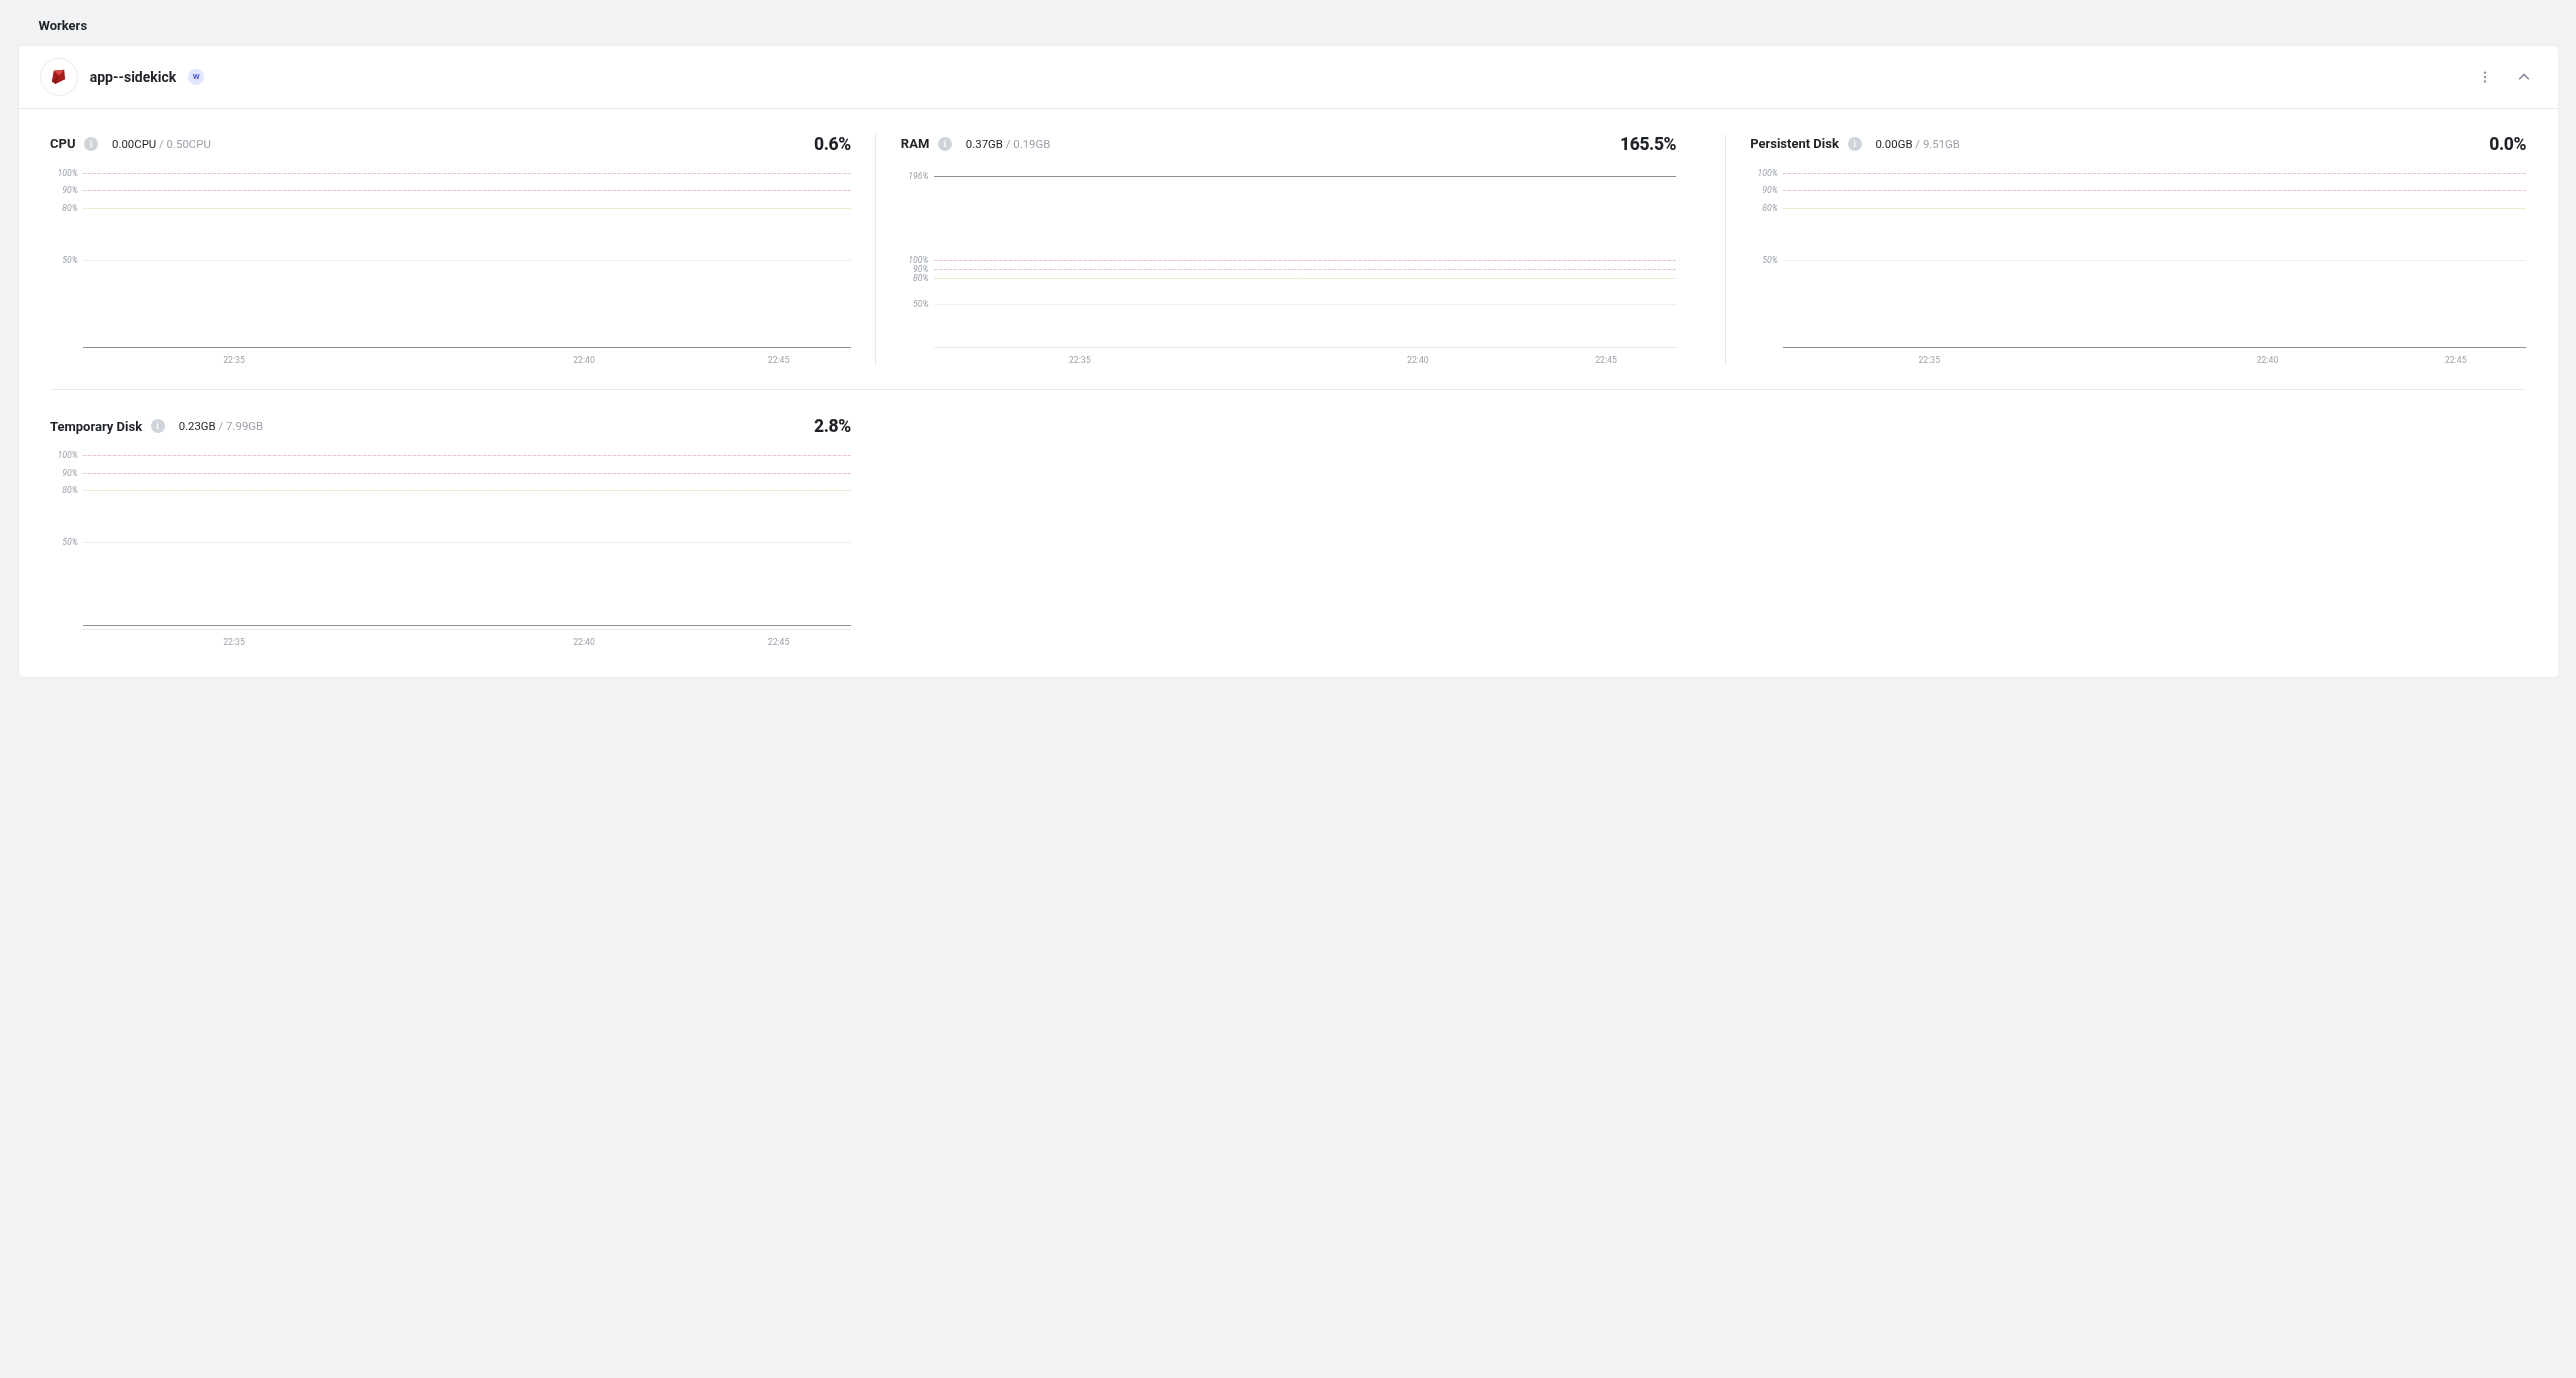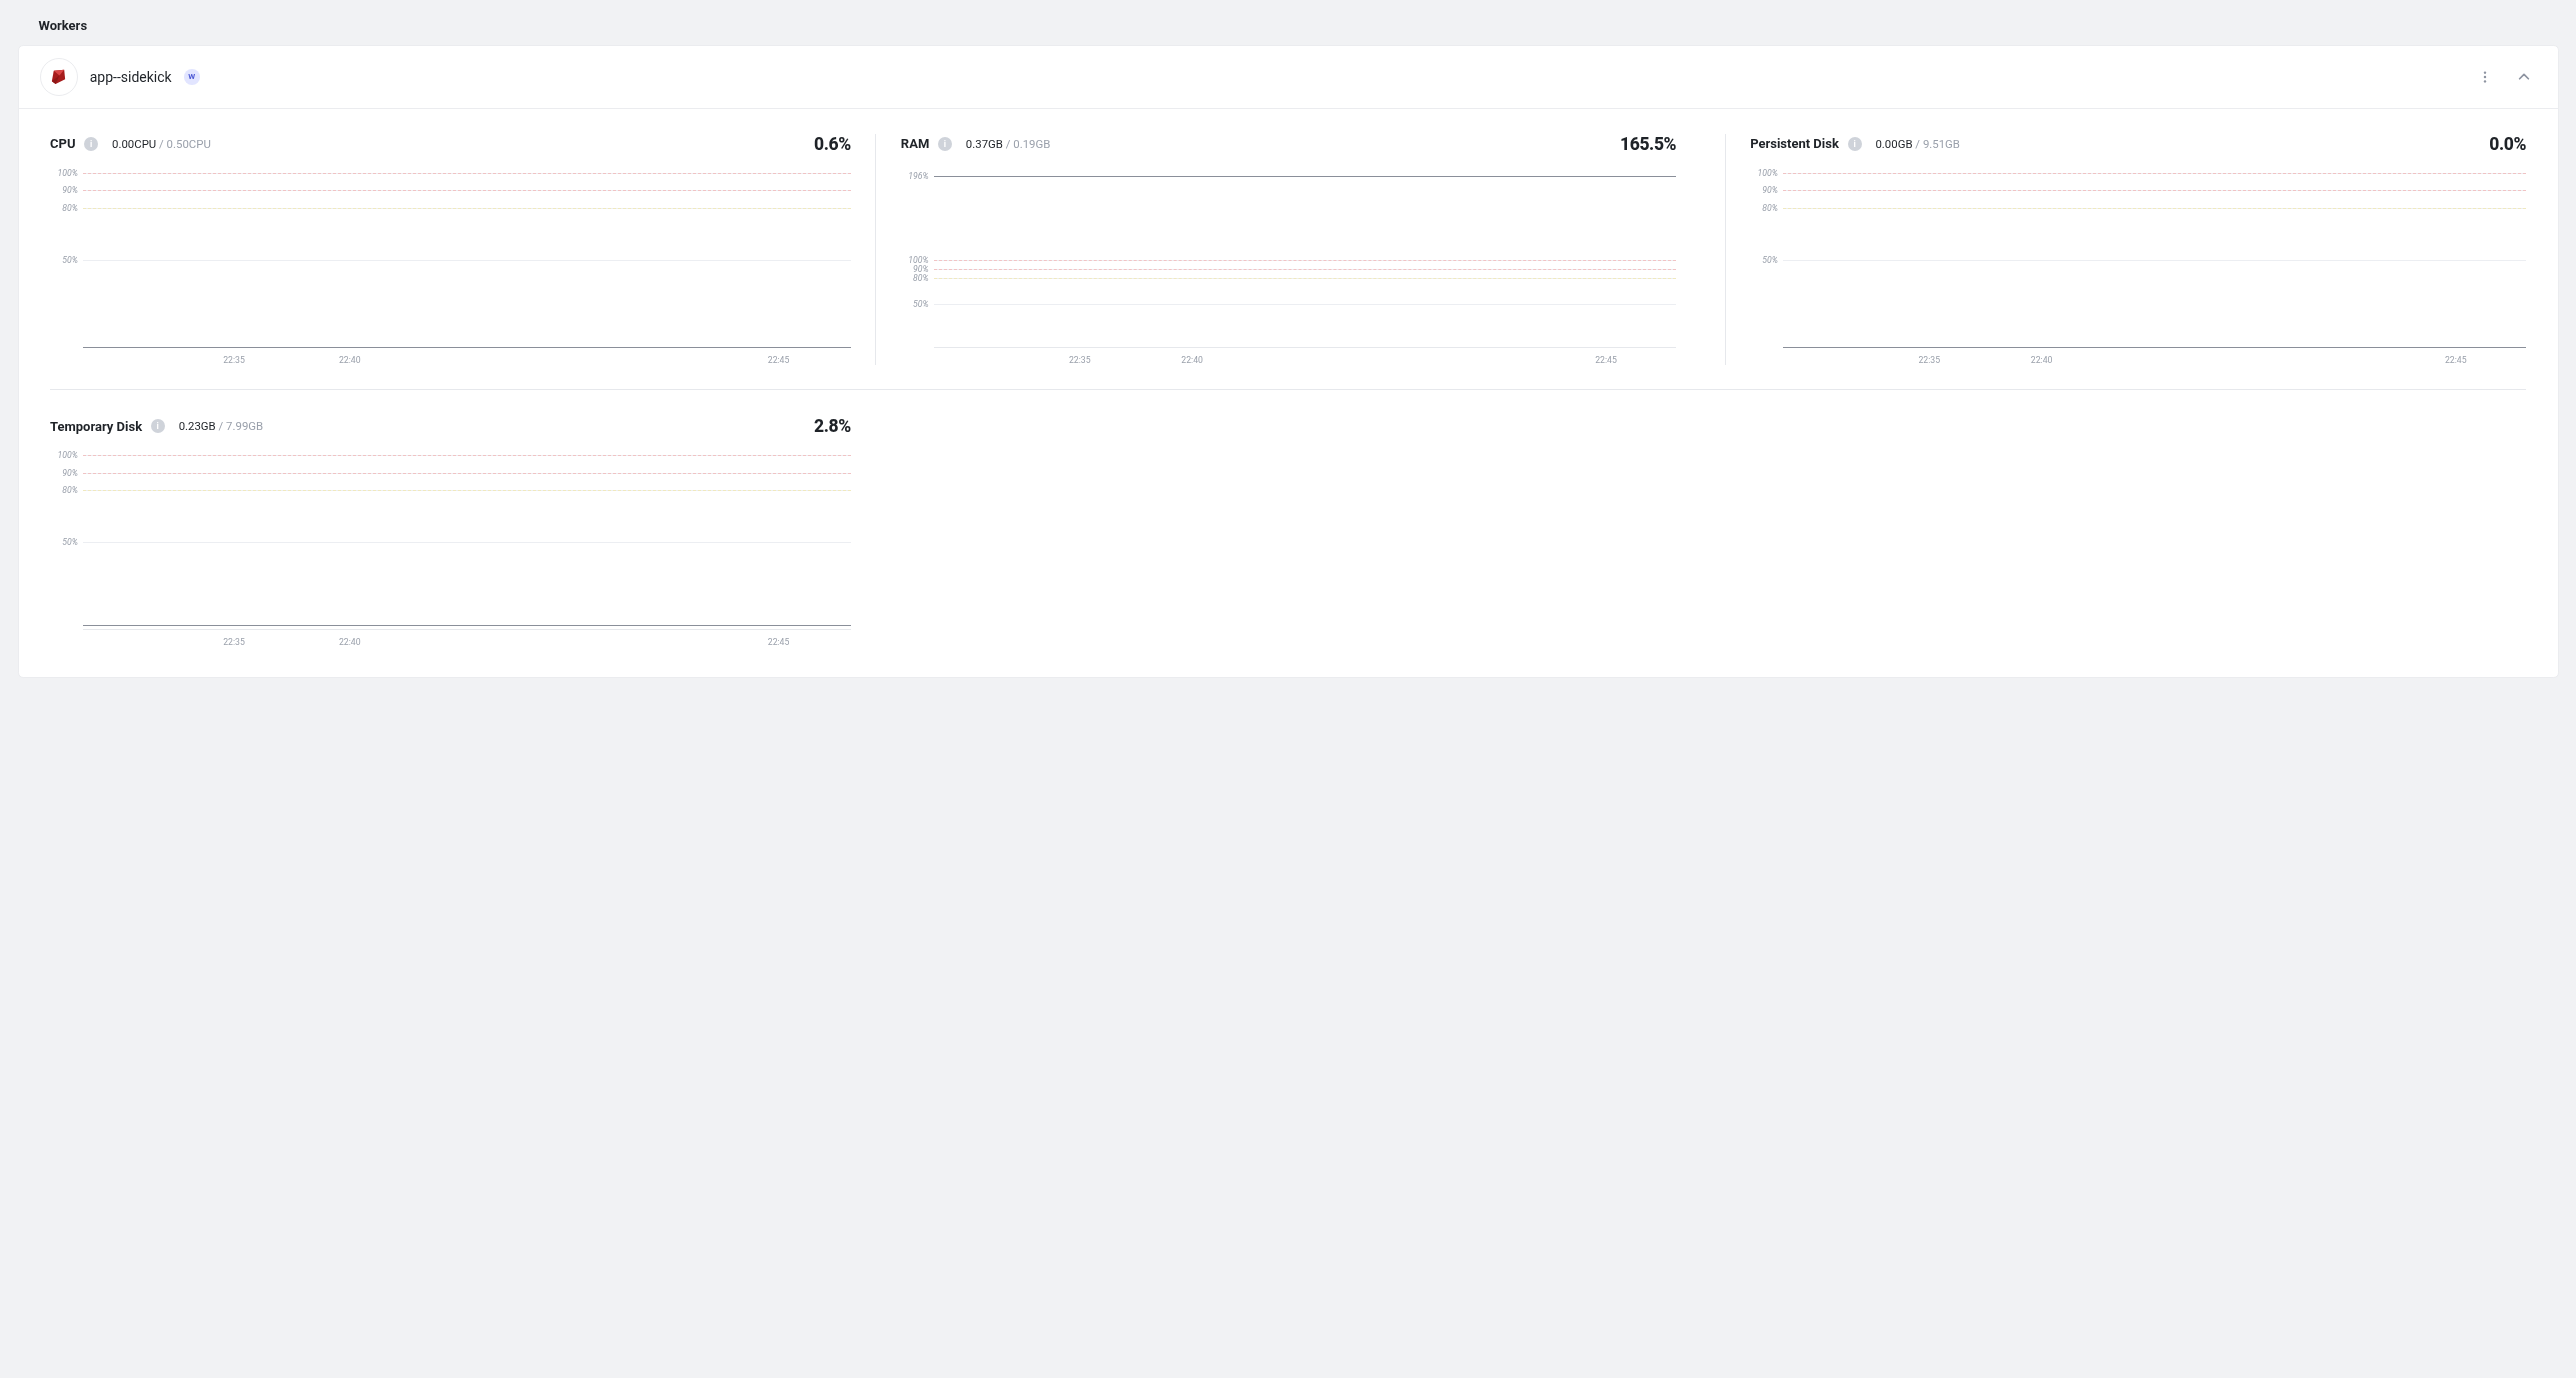--- a/index.html
+++ b/index.html
@@ -32,21 +32,21 @@
     gap: 12.2px;
   }
   .logo-wrap {
     width: 38px; height: 38px;
     border: 0.9px solid #ebecef;
     border-radius: 50%;
     display: flex; align-items: center; justify-content: center;
     flex: 0 0 auto;
   }
   .logo-wrap svg { width: 19px; height: 19px; }
-  .app-name { font-size: 14px; font-weight: 400; flex: 0 0 auto; }
+  .app-name { font-size: 14px; font-weight: 700; flex: 0 0 auto; }
   .badge {
     width: 15.7px; height: 15.7px; border-radius: 50%;
     background: #e2e5ff;
     color: #4f5bd5;
     font-size: 7.9px; font-weight: 700;
     display: flex; align-items: center; justify-content: center;
   }
   .spacer { flex: 1 1 auto; }
   .icon-btn {
     width: 26px; height: 26px;
@@ -102,21 +102,21 @@
   .gridline { position: absolute; left: 0; right: 0; border-top: 0.9px solid #eceef2; }
   .threshold { position: absolute; left: 0; right: 0; border-top: 1.7px dashed; opacity: 0.7; }
   .threshold.red { border-color: #f4b1b1; }
   .threshold.yellow { border-color: #f3e7a9; }
   .series-line { position: absolute; left: 0; right: 0; border-top: 1.7px solid #8a8f99; }
   .xaxis {
     display: flex; justify-content: space-between;
     font-size: 8.7px; color: #9aa0ab;
     padding: 7px 0 0 33px;
   }
-  .xaxis span { width: 33.33%; text-align: left; }
+  .xaxis span { width: 33.33%; text-align: right; }
   .xaxis span:first-child { text-align: center; padding-left: 6%; }
   .xaxis span:last-child { text-align: right; padding-right: 8%; }
 </style>
 </head>
 <body>
 
 <div class="page">
   <div class="section-title">Workers</div>
 
   <div class="card">

